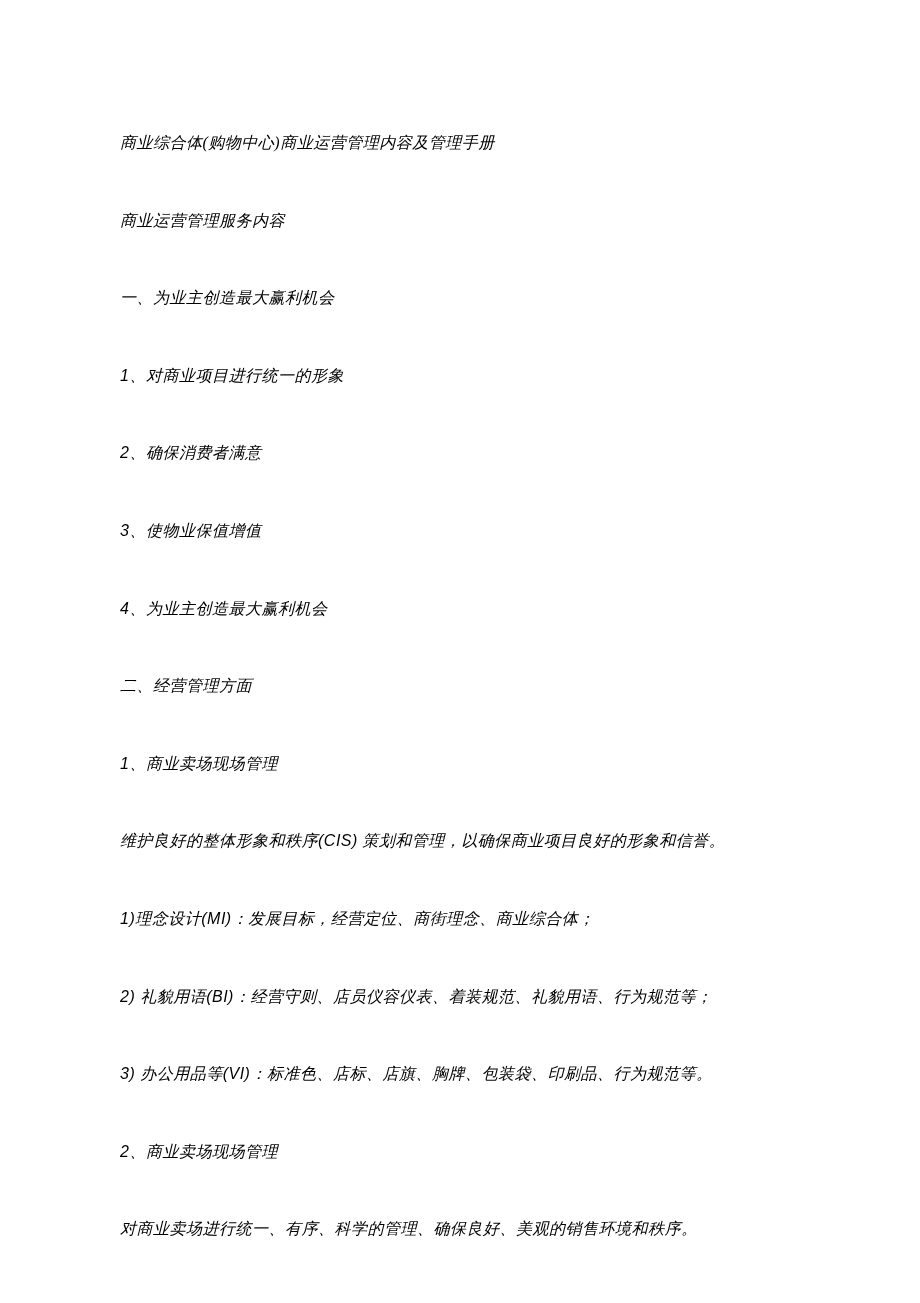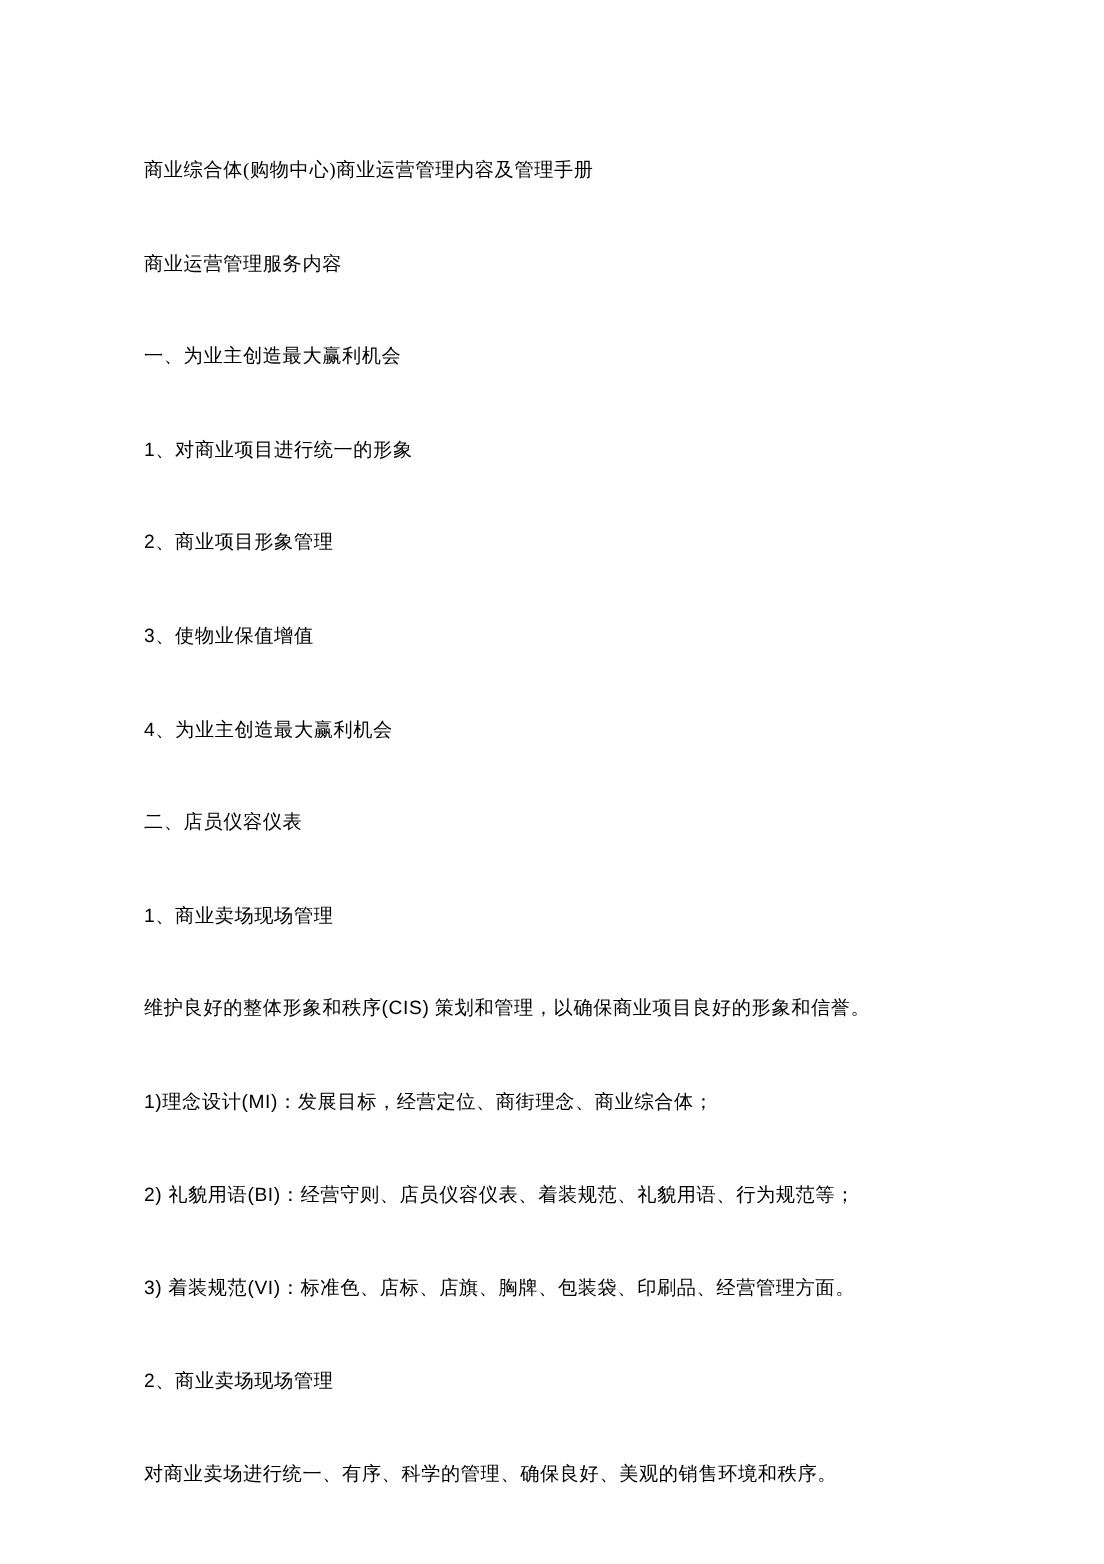--- a/index.html
+++ b/index.html
@@ -1,18 +1,19 @@
 <!DOCTYPE html>
 <html><head>
   <meta charset="utf-8">
   <style>
     * {
       margin: 0;
       padding: 0;
       box-sizing: border-box;
+      font-style: italic;
     }
     body {
       width: 920px;
       min-height: 1303px;
       background: #ffffff;
       font-family: "SimSun", "宋体", serif;
       color: #000000;
       padding: 130px 120px 80px 120px;
     }
     .line {
@@ -29,33 +30,33 @@
 <body>
 
 <p class="line">商业综合体(购物中心)商业运营管理内容及管理手册</p>
 
 <p class="line">商业运营管理服务内容</p>
 
 <p class="line">一、为业主创造最大赢利机会</p>
 
 <p class="line"><span class="num">1</span><span>、对商业项目进行统一的形象</span></p>
 
-<p class="line"><span class="num">2</span><span>、商业项目形象管理</span></p>
+<p class="line"><span class="num">2</span><span>、确保消费者满意</span></p>
 
 <p class="line"><span class="num">3</span><span>、使物业保值增值</span></p>
 
 <p class="line"><span class="num">4</span><span>、为业主创造最大赢利机会</span></p>
 
-<p class="line">二、店员仪容仪表</p>
+<p class="line">二、经营管理方面</p>
 
 <p class="line"><span class="num">1</span><span>、商业卖场现场管理</span></p>
 
 <p class="line"><span>维护良好的整体形象和秩序</span><span class="num">(CIS)</span><span> 策划和管理，以确保商业项目良好的形象和信誉。</span></p>
 
 <p class="line"><span class="num">1)</span><span>理念设计</span><span class="num">(MI)</span><span>：发展目标，经营定位、商街理念、商业综合体；</span></p>
 
 <p class="line"><span class="num">2) </span><span>礼貌用语</span><span class="num">(BI)</span><span>：经营守则、店员仪容仪表、着装规范、礼貌用语、行为规范等；</span></p>
 
-<p class="line"><span class="num">3) </span><span>着装规范</span><span class="num">(VI)</span><span>：标准色、店标、店旗、胸牌、包装袋、印刷品、经营管理方面。</span></p>
+<p class="line"><span class="num">3) </span><span>办公用品等</span><span class="num">(VI)</span><span>：标准色、店标、店旗、胸牌、包装袋、印刷品、行为规范等。</span></p>
 
 <p class="line"><span class="num">2</span><span>、商业卖场现场管理</span></p>
 
 <p class="line">对商业卖场进行统一、有序、科学的管理、确保良好、美观的销售环境和秩序。</p>
 
 </body></html>

